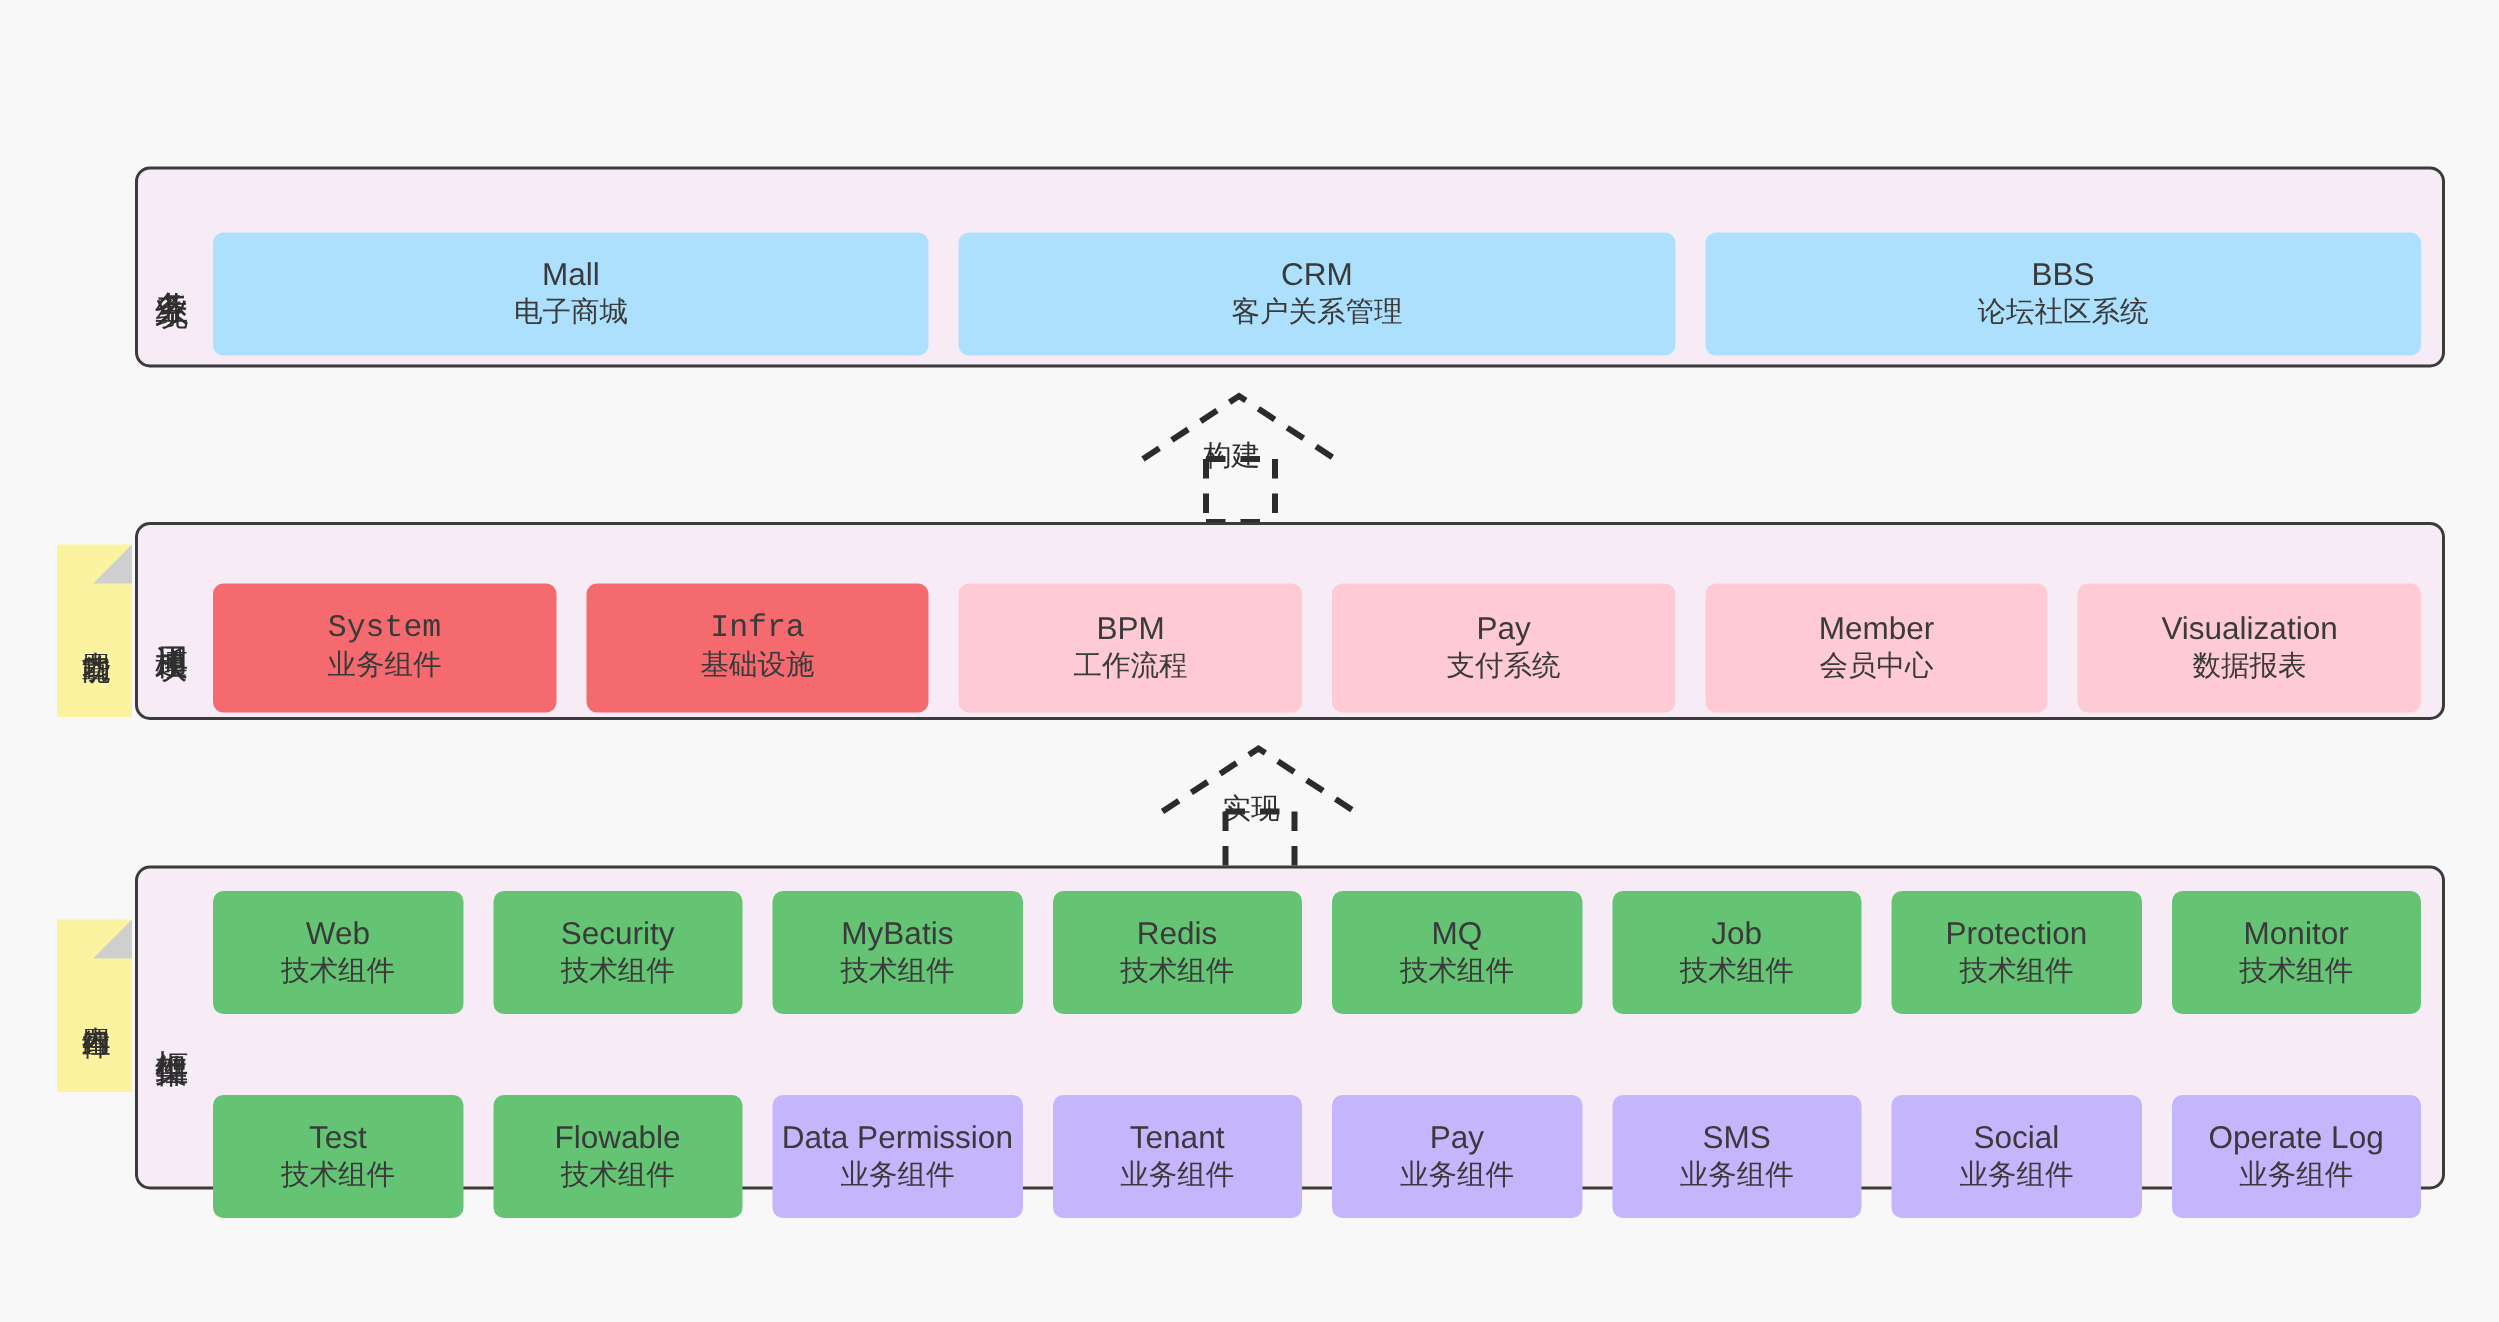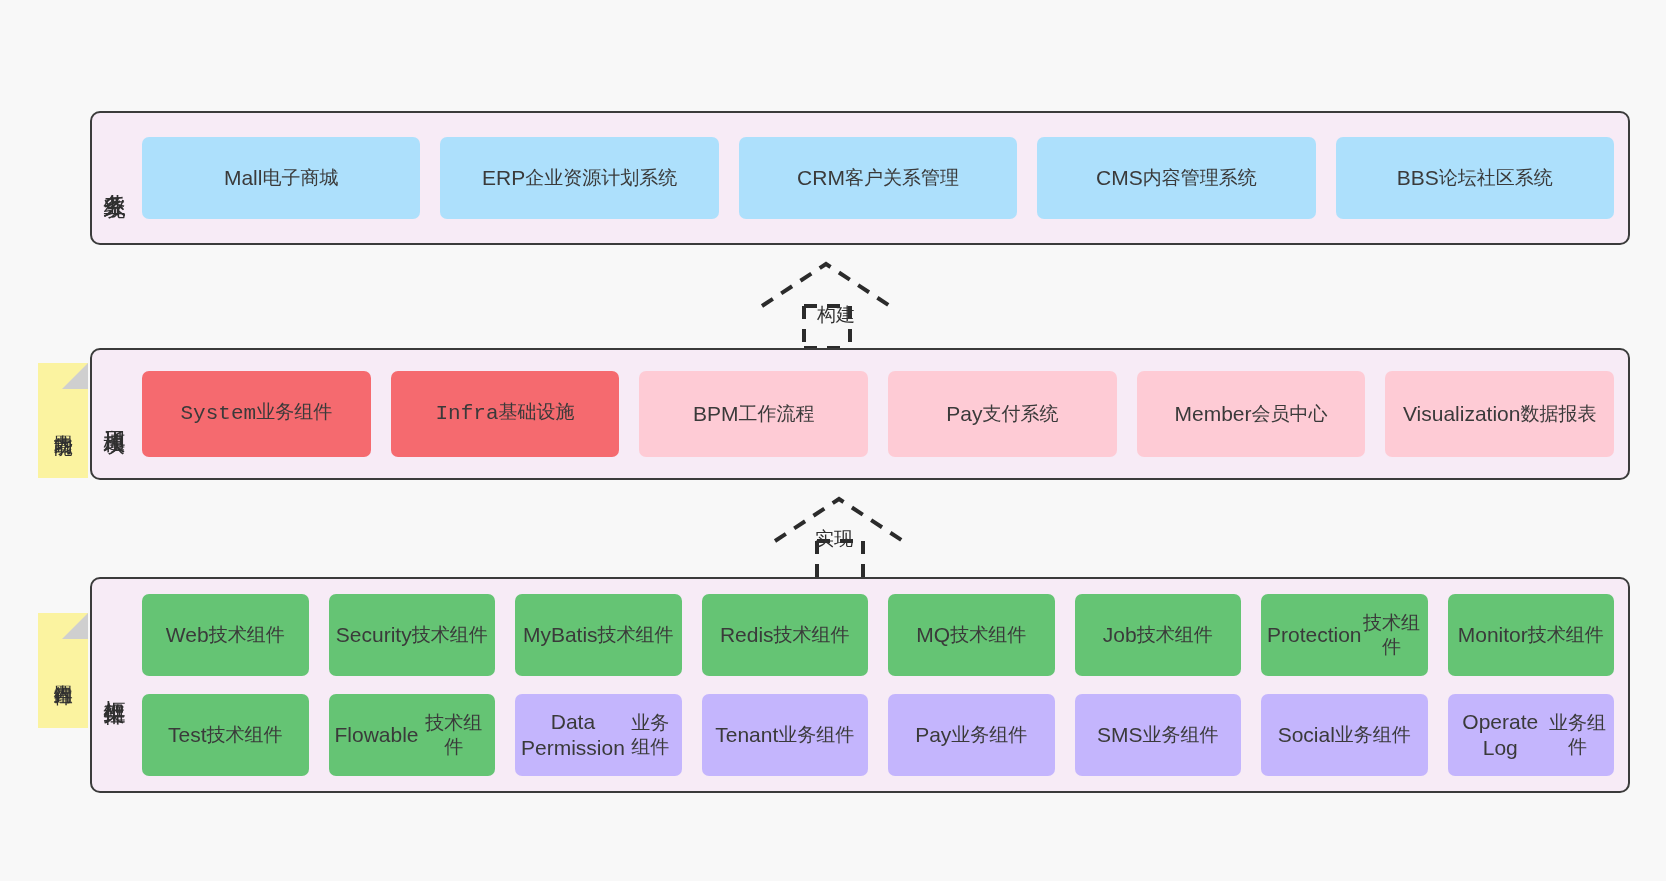--- a/index.html
+++ b/index.html
@@ -64,27 +64,28 @@
     display: flex;
     gap: 20px;
     justify-content: space-between;
   }
 
   
   .node {
     flex: 1 1 0;
     border-radius: 7px;
     display: flex;
-    flex-direction: row;
+    flex-direction: column;
     align-items: center;
     justify-content: center;
     text-align: center;
     box-sizing: border-box;
     color: #3a3a3a;
     padding: 4px 6px;
+    margin-top: 36px;
   }
   .node .t1 {
     font-size: 21px;
     line-height: 1.26;
   }
   .node .t2 {
     font-size: 19px;
     line-height: 1.26;
   }
 
@@ -148,48 +149,40 @@
 
   <div class="layer" id="layer-business" style="left:90px; top:111px; width:1540px; height:134px;">
     <div class="layer-title">业务系统</div>
     <div class="layer-body">
       <div class="row biz-row">
         <div class="node c-blue">
           <span class="t1">Mall</span>
           <span class="t2">电子商城</span>
         </div>
         <div class="node c-blue">
-          <span class="t1">ERP</span>
-          <span class="t2">企业资源计划系统</span>
-        </div>
-        <div class="node c-blue">
           <span class="t1">CRM</span>
           <span class="t2">客户关系管理</span>
-        </div>
-        <div class="node c-blue">
-          <span class="t1">CMS</span>
-          <span class="t2">内容管理系统</span>
         </div>
         <div class="node c-blue">
           <span class="t1">BBS</span>
           <span class="t2">论坛社区系统</span>
         </div>
       </div>
     </div>
   </div>
 
   <div class="arrow" style="left:760px; top:258px; width:150px; height:92px;">
     <svg width="150" height="92" viewBox="0 0 150 92">
       <polyline points="2,48 66,6 130,48" fill="none" stroke="#2b2b2b" stroke-width="4" stroke-dasharray="13,10" stroke-linecap="butt"></polyline>
       <polyline points="44,48 44,90" fill="none" stroke="#2b2b2b" stroke-width="4" stroke-dasharray="13,10"></polyline>
       <polyline points="90,48 90,90" fill="none" stroke="#2b2b2b" stroke-width="4" stroke-dasharray="13,10"></polyline>
       <polyline points="44,90 90,90" fill="none" stroke="#2b2b2b" stroke-width="4" stroke-dasharray="13,10"></polyline>
       <polyline points="44,48 90,48" fill="none" stroke="#2b2b2b" stroke-width="4" stroke-dasharray="13,10"></polyline>
     </svg>
-    <span class="arrow-label" style="left:42px; top:44px;margin-left:15px;">构建</span>
+    <span class="arrow-label" style="left:42px; top:33px;">构建</span>
   </div>
 
   <div class="note" id="note-modules" style="left:38px; top:363px; width:50px; height:115px;">
     <span>内置功能</span>
   </div>
 
   <div class="layer" id="layer-modules" style="left:90px; top:348px; width:1540px; height:132px;">
     <div class="layer-title">通用模块</div>
     <div class="layer-body">
       <div class="row mod-row">

